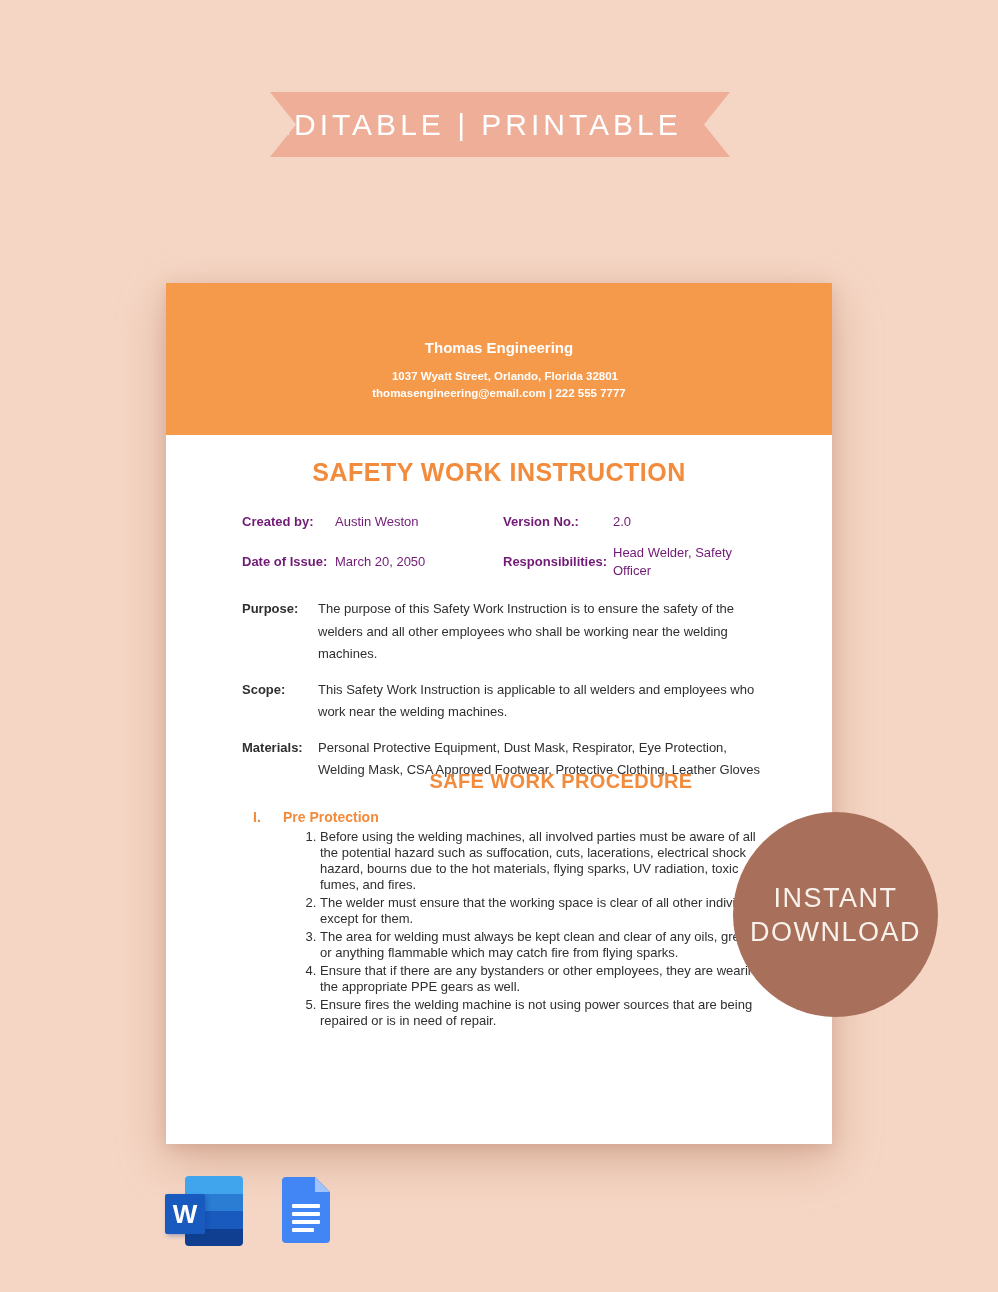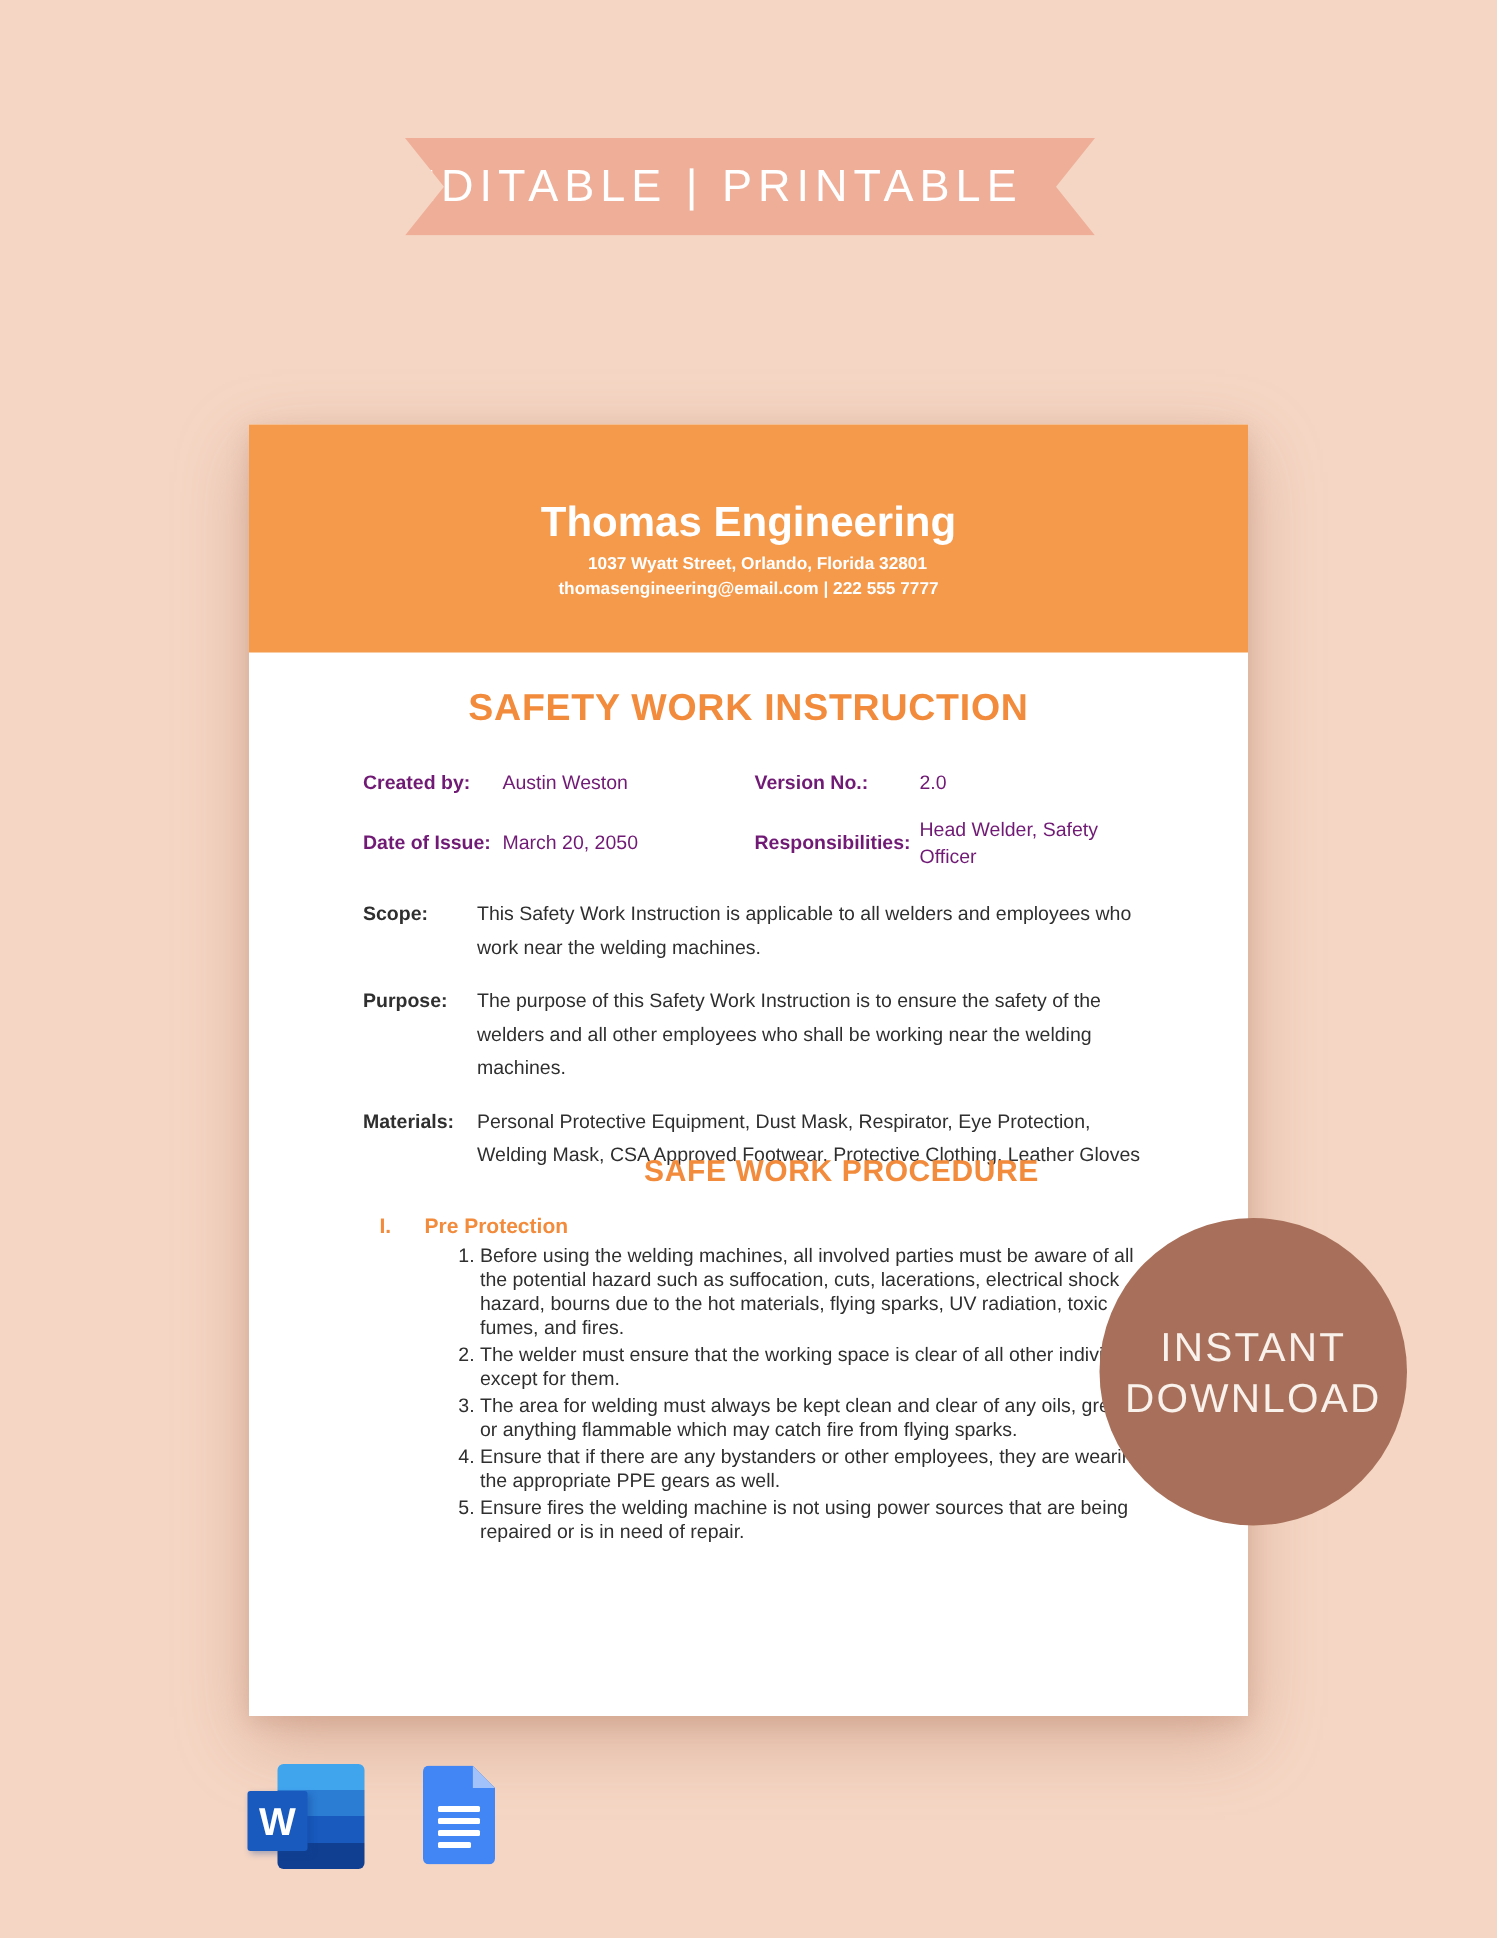--- a/index.html
+++ b/index.html
@@ -28,21 +28,21 @@
   .doc {
     position:absolute; left:166px; top:283px; width:666px; height:861px;
     background:#ffffff;
     box-shadow:0 16px 44px rgba(170,110,85,.38), 0 4px 14px rgba(170,110,85,.22);
   }
   .doc-header {
     position:absolute; left:0; top:0; width:666px; height:152px;
     background:#f5994b; text-align:center; color:#ffffff;
     padding-top:52px;
   }
-  .company { font-size:28px; font-weight:bold; line-height:26px; }
+  .company { font-size:15px; font-weight:bold; line-height:26px; }
   .addr { font-size:11.5px; font-weight:bold; line-height:17px; }
   .addr.first { margin-top:7px;padding-left:12px; }
 
   .doc-title {
     position:absolute; left:0; top:452px; width:666px; text-align:center;
     color:#f28b3b; font-size:25px; font-weight:bold; letter-spacing:.5px;
   }
   .doc-title { top:175px; }
 
   .meta {
@@ -137,26 +137,26 @@
       <span class="lbl">Version No.:</span>
       <span>2.0</span>
       <span class="lbl">Date of Issue:</span>
       <span>March 20, 2050</span>
       <span class="lbl">Responsibilities:</span>
       <span>Head Welder, Safety Officer</span>
     </div>
 
     <div class="sections">
       <div class="sec-row">
+        <span class="lbl">Purpose:</span>
+        <span class="txt">The purpose of this Safety Work Instruction is to ensure the safety of the welders and all other employees who shall be working near the welding machines.</span>
+      </div>
+      <div class="sec-row">
         <span class="lbl">Scope:</span>
         <span class="txt">This Safety Work Instruction is applicable to all welders and employees who work near the welding machines.</span>
-      </div>
-      <div class="sec-row">
-        <span class="lbl">Purpose:</span>
-        <span class="txt">The purpose of this Safety Work Instruction is to ensure the safety of the welders and all other employees who shall be working near the welding machines.</span>
       </div>
       <div class="sec-row">
         <span class="lbl">Materials:</span>
         <span class="txt">Personal Protective Equipment, Dust Mask, Respirator, Eye Protection, Welding Mask, CSA Approved Footwear, Protective Clothing, Leather Gloves</span>
       </div>
     </div>
 
     <h2 class="proc-heading">SAFE WORK PROCEDURE</h2>
 
     <div class="preop">

